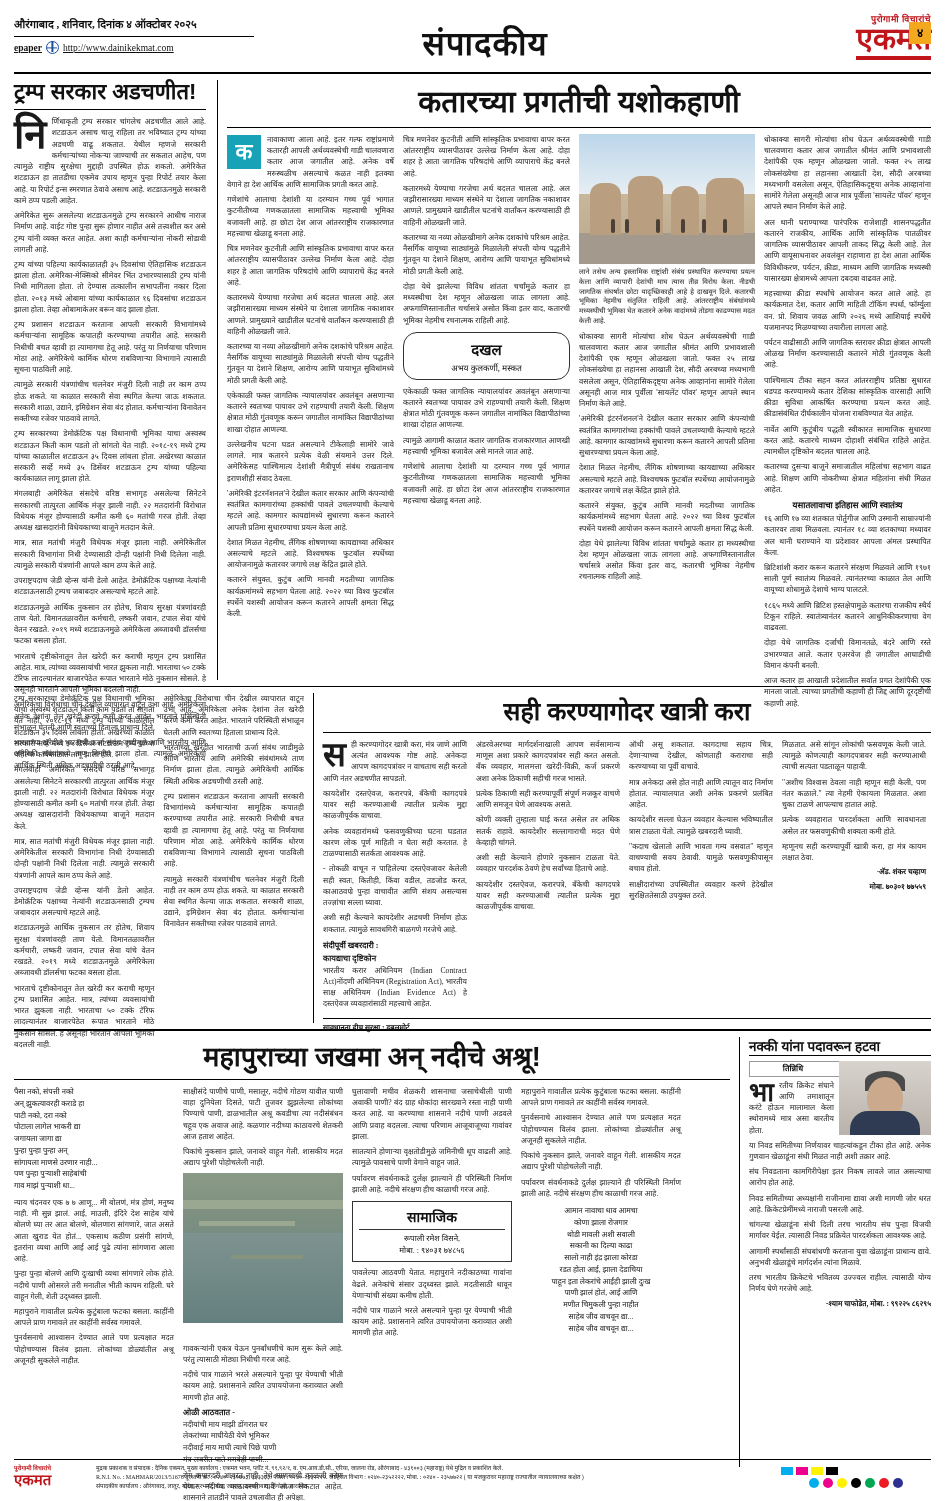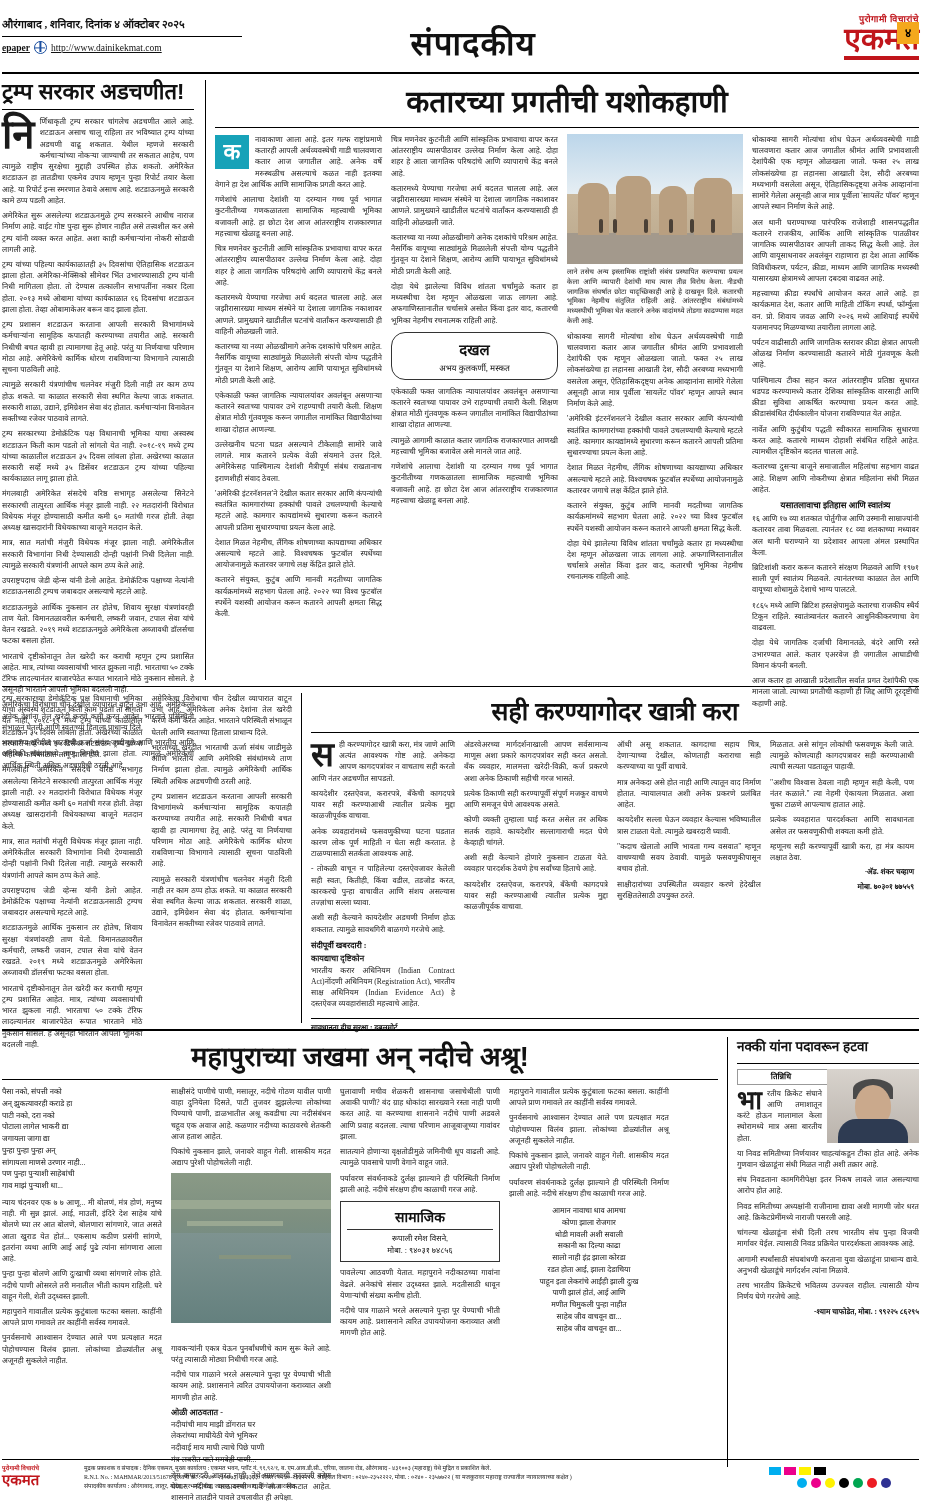--- a/index.html
+++ b/index.html
@@ -5,21 +5,21 @@
   html,body{margin:0;padding:0;}
   body{
     width:945px;height:1501px;
     background:#ffffff;
     font-family:"Liberation Serif", serif;
     color:#111;
     position:relative;
     overflow:hidden;
   }
   .page{position:relative;width:945px;height:1501px;padding:0;box-sizing:border-box;}
-  .inner{position:absolute;left:2px;top:10px;width:917px;height:1481px;}
+  .inner{position:absolute;left:14px;top:10px;width:917px;height:1481px;}
 
   
   .masthead{display:flex;align-items:flex-start;justify-content:space-between;border-bottom:2px solid #000;padding-bottom:4px;height:58px;}
   .mh-left{width:240px;font-size:10.5px;line-height:1.5;padding-top:6px;}
   .mh-left .dateline{font-weight:bold;font-size:11px;border-bottom:1px solid #000;padding-bottom:3px;display:block;}
   .mh-epaper{display:flex;align-items:center;gap:4px;margin-top:4px;font-size:9.5px;text-decoration:underline;}
   .mh-epaper .eword{font-weight:bold;}
   .globe{width:11px;height:11px;border-radius:50%;border:1.4px solid #1b4fa0;position:relative;display:inline-block;}
   .globe:before{content:"";position:absolute;left:50%;top:-1px;width:1.2px;height:11px;background:#1b4fa0;transform:translateX(-50%);}
   .globe:after{content:"";position:absolute;top:50%;left:-1px;width:11px;height:1.2px;background:#1b4fa0;transform:translateY(-50%);}
@@ -82,21 +82,21 @@
   .head-bot{font-size:27px;font-weight:bold;text-align:center;font-family:"Liberation Sans",sans-serif;border-bottom:1px solid #000;padding-bottom:5px;margin-bottom:6px;}
   .bot-cols{display:flex;gap:9px;}
   .bc{width:160px;}
   .poem{font-size:7.6px;line-height:1.55;}
   .flood{width:100%;height:150px;background:linear-gradient(#8a9a86 0%,#7d8f80 30%,#6f8a86 60%,#5f7d80 100%);position:relative;overflow:hidden;}
   .flood .water{position:absolute;left:0;right:0;bottom:0;height:60%;background:linear-gradient(#7e9390,#64807e);}
   .flood .strip{position:absolute;background:#9aa892;}
   .samajik{border:1px solid #333;padding:5px 6px;text-align:center;margin-top:6px;}
   .samajik .t{font-size:14px;font-weight:bold;font-family:"Liberation Sans",sans-serif;border-bottom:1px solid #333;padding-bottom:3px;margin-bottom:3px;}
   .samajik .a{font-size:8px;line-height:1.45;}
-  .head-side{font-size:13.5px;font-weight:bold;font-family:"Liberation Sans",sans-serif;border-bottom:1px solid #000;padding-bottom:8px;margin-bottom:5px;text-align:left;}
+  .head-side{font-size:13.5px;font-weight:bold;font-family:"Liberation Sans",sans-serif;border-bottom:1px solid #000;padding-bottom:0;margin-bottom:5px;text-align:left;}
   .portrait{width:92px;height:74px;background:linear-gradient(#d8d3cd,#b9b2ab);float:right;margin:0 0 4px 5px;position:relative;overflow:hidden;}
   .portrait .face{position:absolute;left:50%;top:22%;transform:translateX(-50%);width:36px;height:42px;background:#caa98c;border-radius:50% 50% 45% 45%;}
   .portrait .hair{position:absolute;left:50%;top:14%;transform:translateX(-50%);width:40px;height:20px;background:#4a4a4a;border-radius:50% 50% 0 0;}
   .portrait .body{position:absolute;left:50%;bottom:0;transform:translateX(-50%);width:70px;height:24px;background:#2e3b52;border-radius:18px 18px 0 0;}
   .tinnidhi{font-size:8px;font-weight:bold;font-family:"Liberation Sans",sans-serif;line-height:1.2;text-align:center;border:1px solid #999;padding:2px;margin-bottom:3px;}
 
   
   .footer{position:absolute;left:0;bottom:0;width:917px;border-top:1px solid #000;padding-top:4px;}
   .foot-row{display:flex;align-items:flex-start;gap:8px;}
   .foot-logo{width:74px;}
@@ -262,21 +262,21 @@
     </div>
 
     <div class="mid-right">
       <div class="head-mid">सही करण्यागोदर खात्री करा</div>
       <div class="mid-cols">
         <div class="mcc">
           <div class="col-text">
             <p><span class="sdrop">स</span><span>ही करण्यागोदर खात्री करा, मंत्र जाणे आणि अत्यंत आवश्यक गोष्ट आहे. अनेकदा आपण कागदपत्रांवर न वाचताच सही करतो आणि नंतर अडचणीत सापडतो.</span></p>
             <p>कायदेशीर दस्तऐवज, करारपत्रे, बँकेची कागदपत्रे यावर सही करण्याआधी त्यातील प्रत्येक मुद्दा काळजीपूर्वक वाचावा.</p>
             <p>अनेक व्यवहारांमध्ये फसवणुकीच्या घटना घडतात कारण लोक पूर्ण माहिती न घेता सही करतात. हे टाळण्यासाठी सतर्कता आवश्यक आहे.</p>
-            <p>- तोकळी वाचून न पाहिलेल्या दस्तऐवजावर केलेली सही स्वतः, कितीही, किंवा वडील, तडजोड करत, कारकरण्रे पुन्हा वाचावीत आणि संशय असल्यास तज्ज्ञांचा सल्ला घ्यावा.</p>
+            <p>- तोकळी वाचून न पाहिलेल्या दस्तऐवजावर केलेली सही स्वतः, कितीही, किंवा वडील, तडजोड करत, काआठवण्रे पुन्हा वाचावीत आणि संशय असल्यास तज्ज्ञांचा सल्ला घ्यावा.</p>
             <p>अशी सही केल्याने कायदेशीर अडचणी निर्माण होऊ शकतात. त्यामुळे सावधगिरी बाळगणे गरजेचे आहे.</p>
           </div>
           <div class="kayda">संदीपूर्वी खबरदारी :</div>
           <div class="col-text">
             <div class="kayda">कायद्याचा दृष्टिकोन</div>
             <p>भारतीय करार अधिनियम (Indian Contract Act)नोंदणी अधिनियम (Registration Act), भारतीय साक्ष अधिनियम (Indian Evidence Act) हे दस्तऐवज व्यवहारांसाठी महत्त्वाचे आहेत.</p>
           </div>
         </div>
 
         <div class="mcc">

